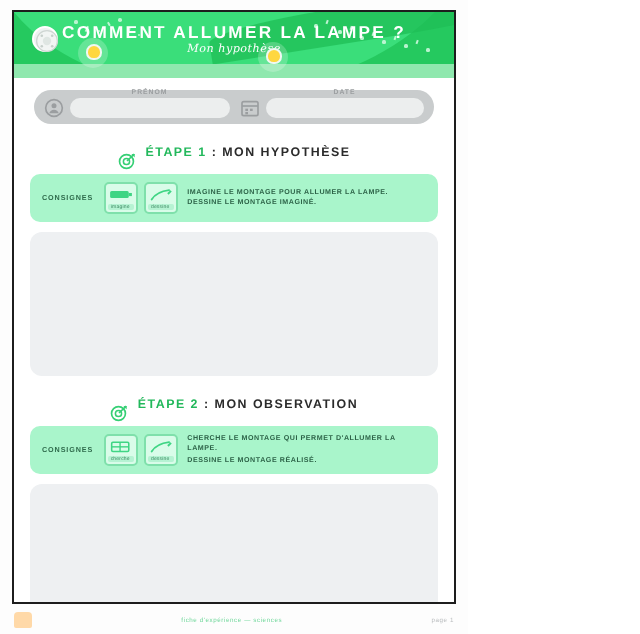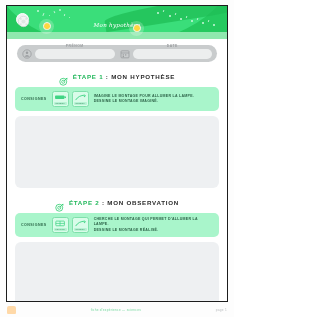--- a/index.html
+++ b/index.html
@@ -331,20 +331,21 @@
           <circle cx="6" cy="14" r="1" fill="#c6cfcb"></circle>
           <circle cx="14" cy="14" r="1" fill="#c6cfcb"></circle>
         </svg>
       </div>
 
       <div class="bulb-ring r1"></div>
       <div class="bulb b1"></div>
       <div class="bulb-ring r2"></div>
       <div class="bulb b2"></div>
 
+      <div class="title">COMMENT ALLUMER LA LAMPE ?</div>
       <div class="subtitle">Mon hypothèse</div>
 
       <div class="header-fade"></div>
     </div>
 
     <div class="idbar">
       <div class="idfield grow">
         <div class="id-icon">
           <svg viewBox="0 0 12 12" width="10" height="10" aria-hidden="true">
             <circle cx="6" cy="6" r="5" fill="none" stroke="#9b9ea0" stroke-width="1"></circle>

